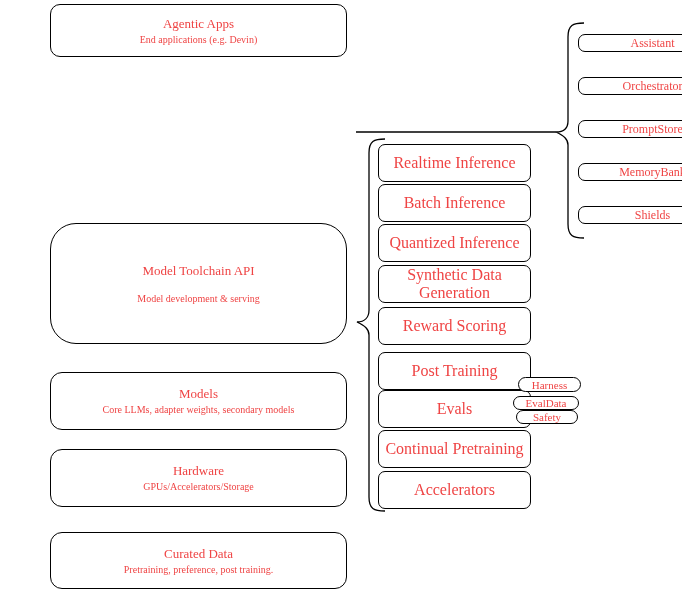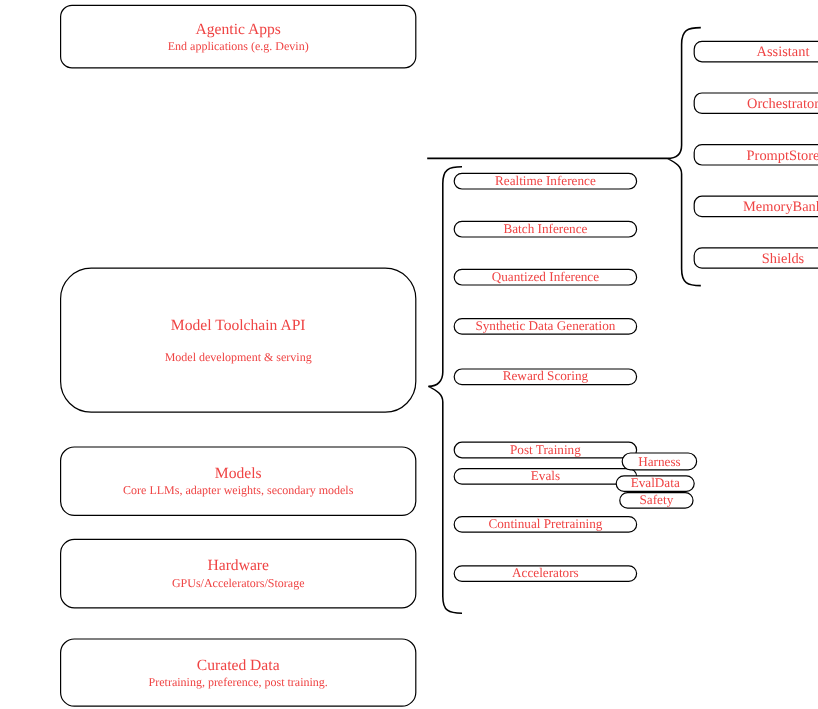--- a/index.html
+++ b/index.html
@@ -21,21 +21,21 @@
     display: flex;
     flex-direction: column;
     align-items: center;
     justify-content: center;
     text-align: center;
     z-index: 2;
   }
   .lbox { left: 2px; width: 297px; }
   .lbox .title { font-size: 13px; line-height: 15px; }
   .lbox .subtitle { font-size: 10px; line-height: 12px; margin-top: 3px; }
-  .mbox { left: 330px; width: 153px; height: 14px; border-radius: 7px; font-size: 11px; }
+  .mbox { left: 330px; width: 153px; height: 38px; border-radius: 7px; font-size: 16px; }
   .rbox { left: 530px; width: 149px; height: 18px; border-radius: 7px; font-size: 12px; }
   .pill {
     position: absolute;
     background: #ffffff;
     border: 1.3px solid #000000;
     border-radius: 8px;
     box-sizing: border-box;
     display: flex;
     align-items: center;
     justify-content: center;
@@ -85,21 +85,21 @@
     <path d="M 308 132 L 508 132" fill="none" stroke="#000000" stroke-width="1.3"></path>
     <path d="M 536 23 C 525 23 520 25 520 37 L 520 121 C 520 128 516 132 508 132 C 516 136 520 139 520 145 L 520 224 C 520 236 525 238 536 238" fill="none" stroke="#000000" stroke-width="1.3"></path>
     <path d="M 337 139 C 326 139 321 141 321 153 L 321 310 C 321 317 317 322 309 322 C 317 326 321 329 321 335 L 321 497 C 321 509 326 511 337 511" fill="none" stroke="#000000" stroke-width="1.3"></path>
   </svg>
 
   <div class="node mbox" style="top:144px;">Realtime Inference</div>
   <div class="node mbox" style="top:184px;">Batch Inference</div>
   <div class="node mbox" style="top:224px;">Quantized Inference</div>
   <div class="node mbox" style="top:265px;">Synthetic Data Generation</div>
   <div class="node mbox" style="top:307px;">Reward Scoring</div>
-  <div class="node mbox" style="top:368px;">Post Training</div>
+  <div class="node mbox" style="top:352px;">Post Training</div>
   <div class="node mbox" style="top:390px;">Evals</div>
   <div class="node mbox" style="top:430px;">Continual Pretraining</div>
   <div class="node mbox" style="top:471px;">Accelerators</div>
 
   <div class="pill" style="left:470px; top:377px; width:63px; height:15px;">Harness</div>
   <div class="pill" style="left:465px; top:396px; width:66px; height:14px;">EvalData</div>
   <div class="pill" style="left:468px; top:410px; width:62px; height:14px;">Safety</div>
 
   <div class="node rbox" style="top:34px;">Assistant</div>
   <div class="node rbox" style="top:77px;">Orchestrator</div>

